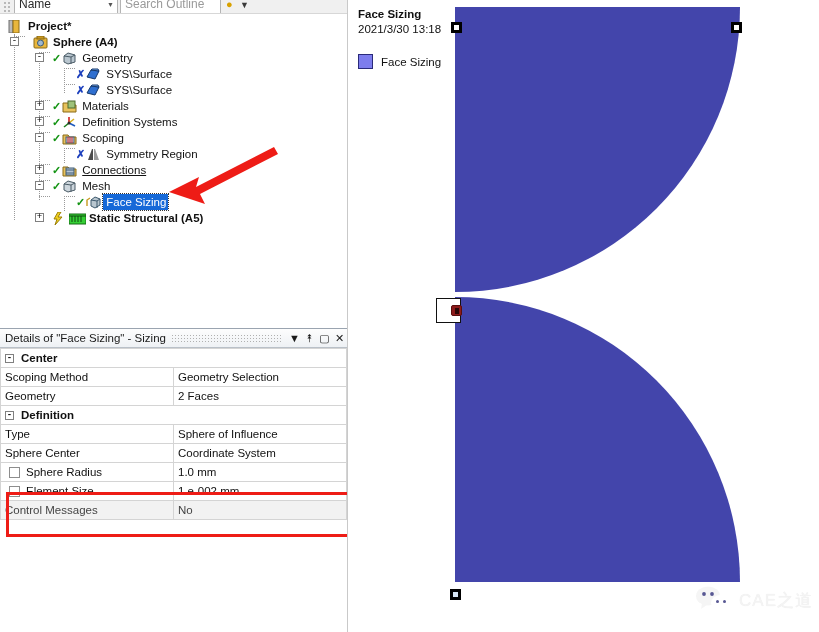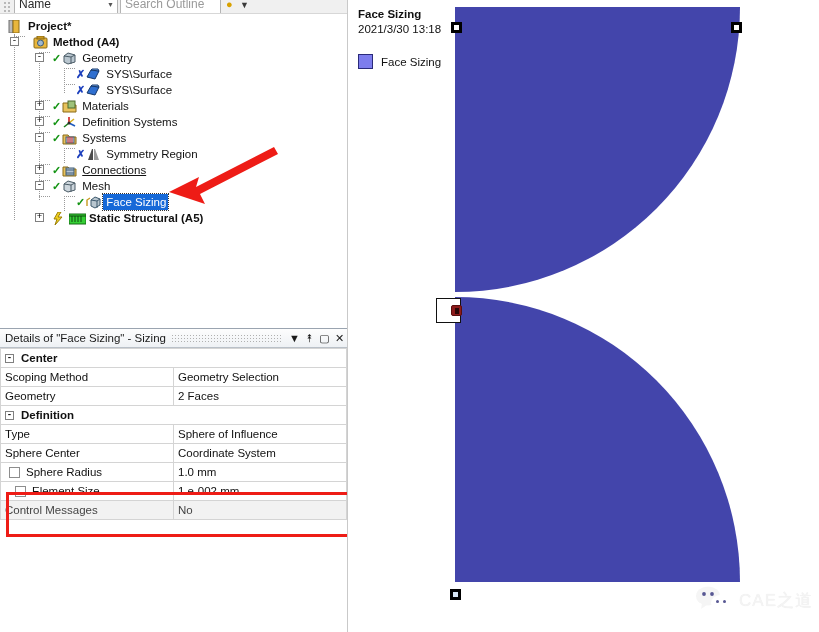--- a/index.html
+++ b/index.html
@@ -323,21 +323,21 @@
 
       <div class="trow" style="padding-left:0;">
         <span class="exp" style="left:10px; top:3px;">-</span>
         <span class="ic" style="margin-left:33px;">
           <svg width="15" height="13" viewBox="0 0 15 13">
             <rect x="1" y="2" width="13" height="10" rx="1" fill="#e8b63c" stroke="#8a6a16"></rect>
             <circle cx="7.5" cy="7" r="3" fill="#9fb8cf" stroke="#3c5a74"></circle>
             <rect x="4" y="0" width="7" height="3" fill="#c9971f" stroke="#8a6a16"></rect>
           </svg>
         </span>
-        <span class="lbl bold">Method (A4)</span>
+        <span class="lbl bold">Sphere (A4)</span>
       </div>
 
       <div class="trow" style="padding-left:0;">
         <span class="exp" style="left:35px; top:3px;">-</span>
         <span class="chk" style="margin-left:52px;">✓</span>
         <span class="ic">
           <svg width="15" height="13" viewBox="0 0 15 13">
             <polygon points="2,4 6,1 13,3 13,10 6,12 2,10" fill="#b9c6cf" stroke="#4a5b66"></polygon>
             <polyline points="2,4 9,5 13,3" fill="none" stroke="#4a5b66"></polyline>
             <line x1="9" y1="5" x2="9" y2="12" stroke="#4a5b66"></line>
@@ -400,21 +400,21 @@
         <span class="chk" style="margin-left:52px;">✓</span>
         <span class="ic">
           <svg width="15" height="13" viewBox="0 0 15 13">
             <path d="M1 3 h5 l1.5 2 H14 v7 H1 z" fill="#e8c25c" stroke="#8a6a16"></path>
             <rect x="4" y="5" width="8" height="6" fill="#c9d6e4" stroke="#3c5a74"></rect>
             <line x1="6" y1="5" x2="6" y2="11" stroke="#cf2020"></line>
             <line x1="8" y1="5" x2="8" y2="11" stroke="#cf2020"></line>
             <line x1="10" y1="5" x2="10" y2="11" stroke="#cf2020"></line>
           </svg>
         </span>
-        <span class="lbl">Systems</span>
+        <span class="lbl">Scoping</span>
       </div>
 
       <div class="trow" style="padding-left:0;">
         <span class="xmk" style="margin-left:76px;">✗</span>
         <span class="ic">
           <svg width="15" height="13" viewBox="0 0 15 13">
             <polygon points="2,12 6,1 7,1 7,12" fill="#4b4b4b"></polygon>
             <polygon points="8,12 8,1 9,1 13,12" fill="#9a9a9a"></polygon>
           </svg>
         </span>
@@ -532,21 +532,21 @@
             <td class="key">Sphere Center</td>
             <td class="val">Coordinate System</td>
           </tr>
           <tr>
             <td class="key" style="padding-left:0;">
               <span class="cellchk"></span><span>Sphere Radius</span>
             </td>
             <td class="val">1.0 mm</td>
           </tr>
           <tr>
-            <td class="key" style="padding-left:6px;">
+            <td class="key" style="padding-left:0;">
               <span class="cellchk"></span><span>Element Size</span>
             </td>
             <td class="val">1.e-002 mm</td>
           </tr>
           <tr>
             <td class="key greyed">Control Messages</td>
             <td class="val greyed">No</td>
           </tr>
         </tbody>
       </table>

